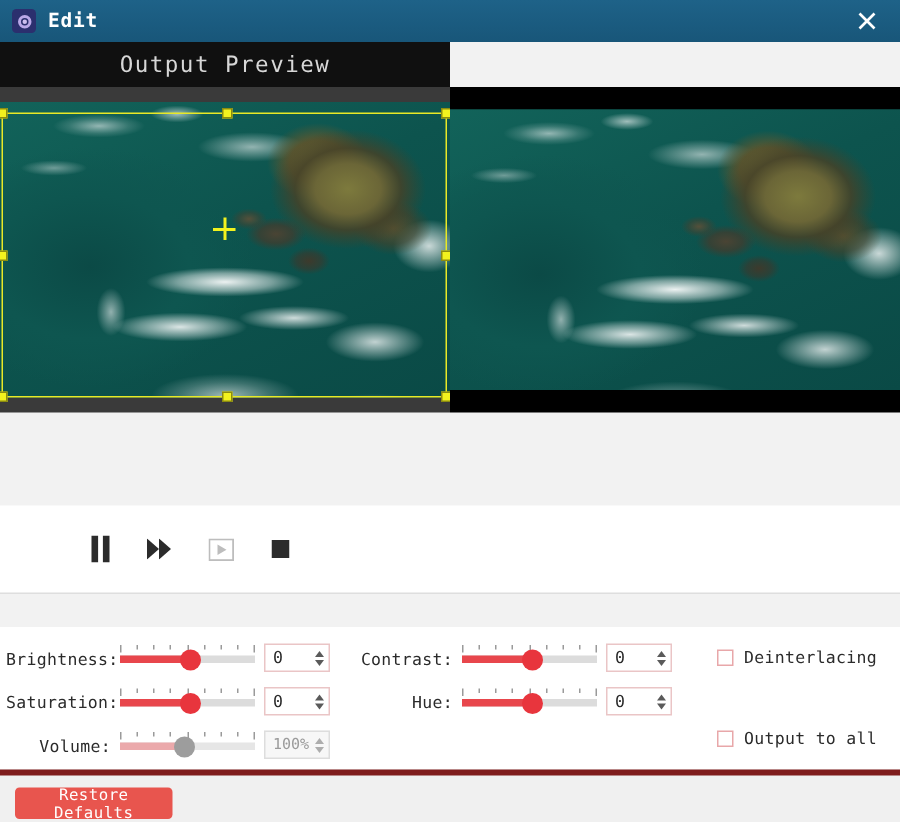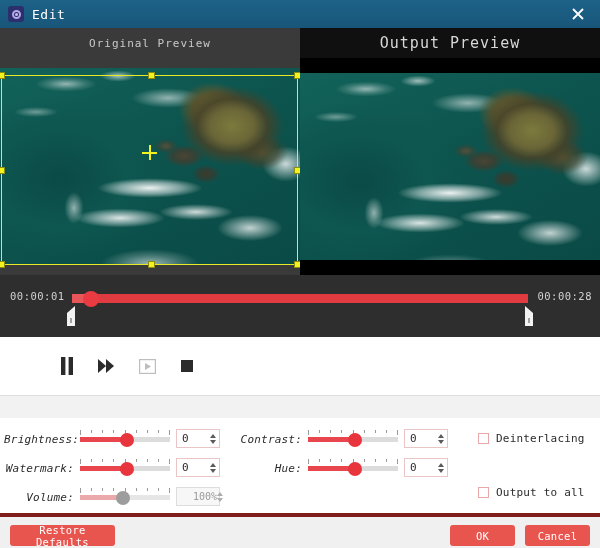--- a/index.html
+++ b/index.html
@@ -47,21 +47,21 @@
   }
   .title-icon .ring i {
     display: block;
     width: 3px; height: 3px;
     border-radius: 50%;
     background: #cdbff0;
   }
   .title-text {
     color: #ffffff;
     font-size: 13px;
-    font-weight: normal;
+    font-weight: bold;
     margin-left: 8px;
     letter-spacing: 0.5px;
   }
   .title-close {
     position: absolute;
     right: 0; top: 0;
     width: 44px; height: 28px;
     display: flex; align-items: center; justify-content: center;
     cursor: pointer;
   }
@@ -283,21 +283,20 @@
     left: 0; top: 418px;
     width: 600px; height: 95px;
     background: #ffffff;
   }
   .row-label {
     position: absolute;
     font-size: 11px;
     color: #2b2b2b;
     text-align: right;
     letter-spacing: 0.2px;
-    font-style: italic;
   }
   .slider {
     position: absolute;
     width: 90px; height: 16px;
   }
   .ticks {
     position: absolute;
     left: 0; top: 0;
     width: 90px; height: 5px;
   }
@@ -426,21 +425,20 @@
     </div>
     <div class="title-text">Edit</div>
     <div class="title-close">
       <svg width="16" height="16" viewBox="0 0 16 16" aria-hidden="true">
         <path d="M3 3 L13 13 M13 3 L3 13" stroke="#ffffff" stroke-width="1.8" fill="none"></path>
       </svg>
     </div>
   </div>
 
   <div class="preview-header">
-    <div class="ph-left">Original Preview</div>
     <div class="ph-right">Output Preview</div>
   </div>
 
   <div class="preview-body">
 
     <div class="pv-pane pv-left">
       <div class="ocean ocean-left"></div>
       <div class="crop-rect">
         <span class="handle h-tl"></span>
         <span class="handle h-tc"></span>
@@ -453,41 +451,20 @@
       </div>
       <div class="crop-cross"></div>
     </div>
 
     <div class="pv-pane pv-right">
       <div class="ocean ocean-right"></div>
     </div>
 
   </div>
 
-  <div class="timeline">
-    <div class="tl-time tl-time-left">00:00:01</div>
-    <div class="tl-time tl-time-right">00:00:28</div>
-    <div class="tl-track">
-      <div class="tl-fill"></div>
-      <div class="tl-fill-dark"></div>
-      <div class="tl-knob"></div>
-    </div>
-    <div class="trim-mark trim-in">
-      <svg width="10" height="20" viewBox="0 0 10 20" aria-hidden="true">
-        <path d="M9 0 L9 20 L1 20 L1 7 Z" fill="#f2f2f2"></path>
-        <rect x="4.2" y="12" width="1.6" height="5" fill="#8c8c8c"></rect>
-      </svg>
-    </div>
-    <div class="trim-mark trim-out">
-      <svg width="10" height="20" viewBox="0 0 10 20" aria-hidden="true">
-        <path d="M1 0 L1 20 L9 20 L9 7 Z" fill="#f2f2f2"></path>
-        <rect x="4.2" y="12" width="1.6" height="5" fill="#8c8c8c"></rect>
-      </svg>
-    </div>
-  </div>
 
   <div class="controls">
 
     <div class="ctrl c-pause">
       <svg width="16" height="18" viewBox="0 0 16 18" aria-hidden="true">
         <rect x="2" y="0" width="4.4" height="18" fill="#2b2b2b"></rect>
         <rect x="9.6" y="0" width="4.4" height="18" fill="#2b2b2b"></rect>
       </svg>
     </div>
 
@@ -564,21 +541,21 @@
           <i class="up"></i>
           <i class="down"></i>
         </span>
     </div>
 
     <div class="checkrow" style="left:478px; top:14px;">
       <span class="cbox"></span>
       <span class="clabel">Deinterlacing</span>
     </div>
 
-    <div class="row-label" style="left:4px; top:44px; width:70px;">Watermark:</div>
+    <div class="row-label" style="left:4px; top:44px; width:70px;">Saturation:</div>
     <div class="slider" style="left:80px; top:41px;">
       <span class="ticks">
           <i style="left: 0px; height: 5px;"></i>
           <i style="left: 11.125px; height: 3px;"></i>
           <i style="left: 22.25px; height: 3px;"></i>
           <i style="left: 33.375px; height: 3px;"></i>
           <i style="left: 44.5px; height: 5px;"></i>
           <i style="left: 55.625px; height: 3px;"></i>
           <i style="left: 66.75px; height: 3px;"></i>
           <i style="left: 77.875px; height: 3px;"></i>
@@ -631,34 +608,32 @@
           <i style="left: 44.5px; height: 5px;"></i>
           <i style="left: 55.625px; height: 3px;"></i>
           <i style="left: 66.75px; height: 3px;"></i>
           <i style="left: 77.875px; height: 3px;"></i>
           <i style="left: 89px; height: 5px;"></i>
         </span>
       <span class="strack"></span>
       <span class="sfill"></span>
       <span class="sknob"></span>
     </div>
-    <div class="spin disabled" style="left:176px; top:69px;padding-left:11px;">
+    <div class="spin disabled" style="left:176px; top:69px;">
       <span class="sv">100%</span>
       <span class="arrows">
           <i class="up"></i>
           <i class="down"></i>
         </span>
     </div>
 
     <div class="checkrow" style="left:478px; top:68px;">
       <span class="cbox"></span>
       <span class="clabel">Output to all</span>
     </div>
 
   </div>
 
   <div class="footer">
     <button class="btn b-restore">Restore Defaults</button>
-    <button class="btn b-ok">OK</button>
-    <button class="btn b-cancel">Cancel</button>
   </div>
 
 </div>
 
 </body></html>

